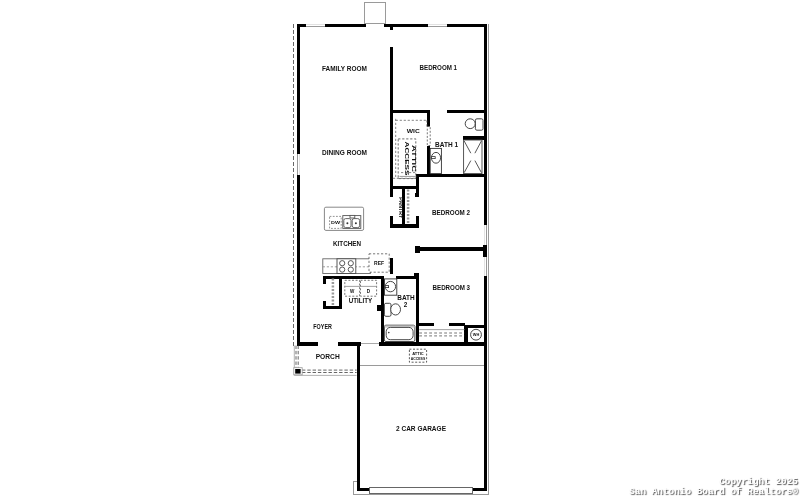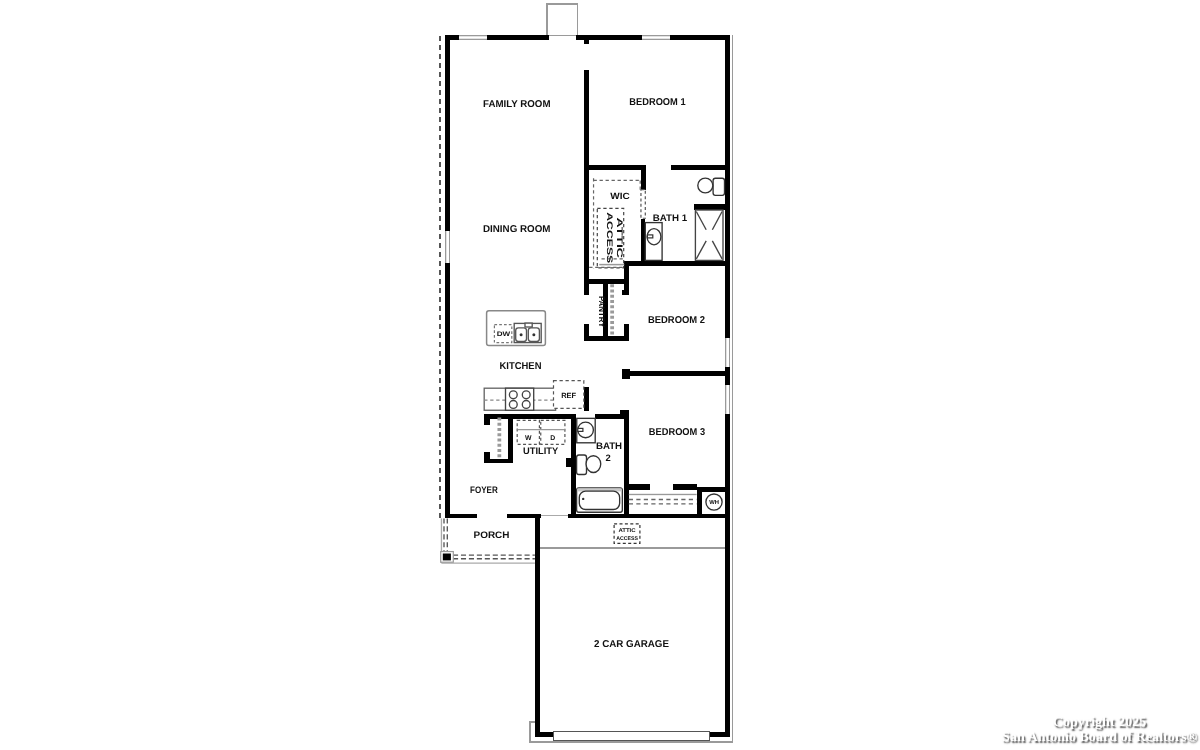--- a/index.html
+++ b/index.html
@@ -1,19 +1,19 @@
 <!DOCTYPE html>
 <html><head>
 <meta charset="utf-8">
 <style>
   html,body{margin:0;padding:0;background:#fff;width:800px;height:500px;overflow:hidden;}
   svg{display:block;}
   .lbl{font-family:"Liberation Sans",sans-serif;font-weight:bold;fill:#111;}
-  #copy{position:absolute;right:2px;top:477px;text-align:center;
-        font-family:Liberation Serif, serif;font-weight:bold;font-size:9.4px;
+  #copy{position:absolute;right:2px;top:477px;text-align:right;
+        font-family:Liberation Mono, monospace;font-weight:bold;font-size:9.4px;
         line-height:10px;color:#fff;text-shadow:1px 1px 1px #555;}
 </style>
 </head>
 <body>
 <svg width="800" height="500" viewBox="0 0 800 500">
 
   <rect x="0" y="0" width="800" height="500" fill="#ffffff"></rect>
 
   <g shape-rendering="crispEdges">
 

